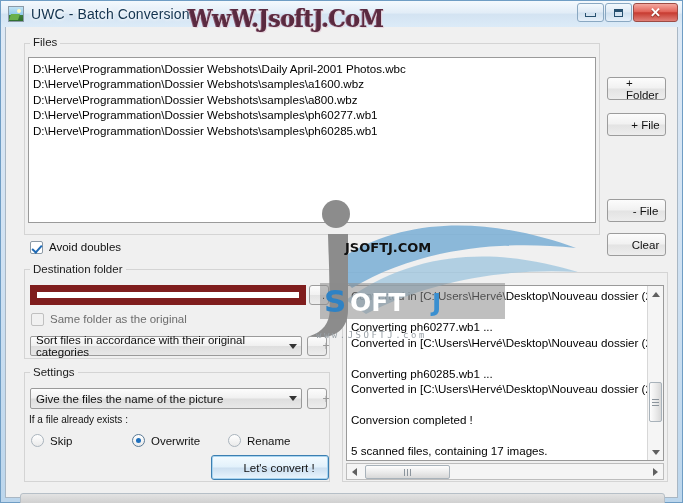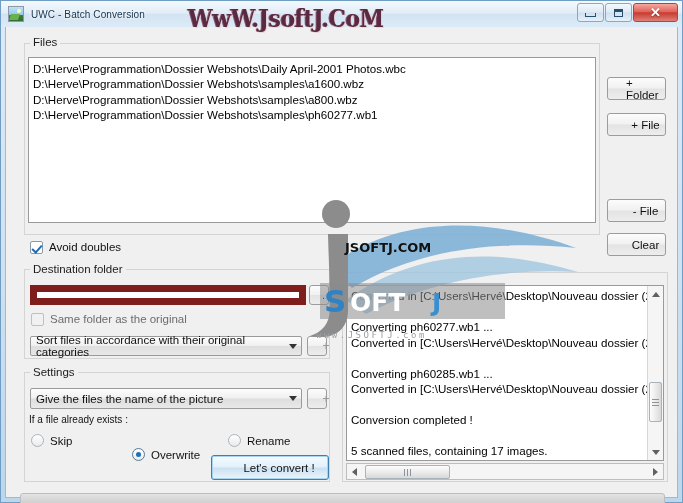--- a/index.html
+++ b/index.html
@@ -21,21 +21,21 @@
             box-sizing:border-box;
             background:linear-gradient(180deg,#f4f9fd 0%,#e2edf7 45%,#d3e3f2 52%,#dcebf8 100%);
             display:flex;align-items:center;}
   .title-icon{width:16px;height:16px;margin-left:7px;margin-right:7px;position:relative;
               border:1px solid #8a9aa8;box-sizing:border-box;overflow:hidden;
               background:linear-gradient(180deg,#bfe3f5 0%,#8fc9ea 55%,#3f7f3f 56%,#2f6e30 100%);}
   .title-icon::after{content:"";position:absolute;left:1px;bottom:1px;width:9px;height:6px;
                      background:#6ab04c;transform:skewX(-18deg);}
   .title-icon::before{content:"";position:absolute;right:2px;top:2px;width:4px;height:4px;
                       border-radius:50%;background:#fff8c0;}
-  .title-text{font-size:10px;color:#12324e;letter-spacing:.1px;
+  .title-text{font-size:14px;color:#12324e;letter-spacing:.1px;
               text-shadow:0 0 3px #fff,0 0 5px #fff;}
 
   .winbtns{position:absolute;right:4px;top:2px;display:flex;gap:1px;}
   .wb{width:27px;height:19px;box-sizing:border-box;border:1px solid #8aa8c2;border-radius:3px;
       background:linear-gradient(180deg,#f3f9fd 0%,#dfeaf5 48%,#cfe0ef 52%,#e6f0fa 100%);
       position:relative;}
   .wb.close{width:45px;border:1px solid #9c4b45;
             background:linear-gradient(180deg,#f4a89f 0%,#e2645a 45%,#c73b31 52%,#e08078 100%);}
   .wb .gl{position:absolute;left:0;right:0;top:0;bottom:0;display:flex;align-items:center;
           justify-content:center;font-size:11px;color:#27506f;}
@@ -104,21 +104,21 @@
   .plus-btn2{left:301px;top:361px;width:18px;height:21px;color:#9a9a9a;font-size:12px;}
   .exists-lbl{position:absolute;left:23px;top:387px;font-size:10px;color:#111;}
 
   .radio{position:absolute;display:flex;align-items:flex-end;gap:6px;font-size:11.5px;color:#111;}
   .radio-dot{width:13px;height:13px;box-sizing:border-box;border-radius:50%;
              border:1px solid #aab4bd;background:linear-gradient(180deg,#fff 0%,#eaeaea 100%);position:relative;}
   .radio-dot.on{border-color:#5a7a95;}
   .radio-dot.on::after{content:"";position:absolute;left:3px;top:3px;width:5px;height:5px;border-radius:50%;
                        background:#1d6fbd;}
   .r-skip{left:25px;top:407px;}
-  .r-over{left:126px;top:421px;}
+  .r-over{left:126px;top:407px;}
   .r-ren{left:222px;top:407px;}
 
   .convert-btn{left:205px;top:428px;width:118px;height:25px;border:1px solid #3c7fb1;border-radius:3px;
                box-shadow:0 0 0 1px #a8d4f0 inset;
                background:linear-gradient(180deg,#f4fbff 0%,#e2f1fb 48%,#ccdff0 52%,#e9f5fd 100%);}
 
   
   .log-grp{position:absolute;left:336px;top:245px;width:326px;height:210px;
            box-sizing:border-box;border:1px solid #d4d4d4;}
   .log-box{position:absolute;left:340px;top:258px;width:318px;height:176px;
@@ -200,20 +200,21 @@
   <div class="client">
 
     <div class="grp files-grp"></div>
     <div class="grp-label files-lbl">Files</div>
 
     <div class="files-list">
       <div>D:\Herve\Programmation\Dossier Webshots\Daily April-2001 Photos.wbc</div>
       <div>D:\Herve\Programmation\Dossier Webshots\samples\a1600.wbz</div>
       <div>D:\Herve\Programmation\Dossier Webshots\samples\a800.wbz</div>
       <div>D:\Herve\Programmation\Dossier Webshots\samples\ph60277.wb1</div>
+      <div>D:\Herve\Programmation\Dossier Webshots\samples\ph60285.wb1</div>
     </div>
 
     <div class="btn b-folder">+ Folder</div>
     <div class="btn b-file">+ File</div>
     <div class="btn b-delfile">- File</div>
     <div class="btn b-clear">Clear</div>
 
     <div class="chk avoid">
       <span class="chk-box on"></span>
       <span>Avoid doubles</span>

